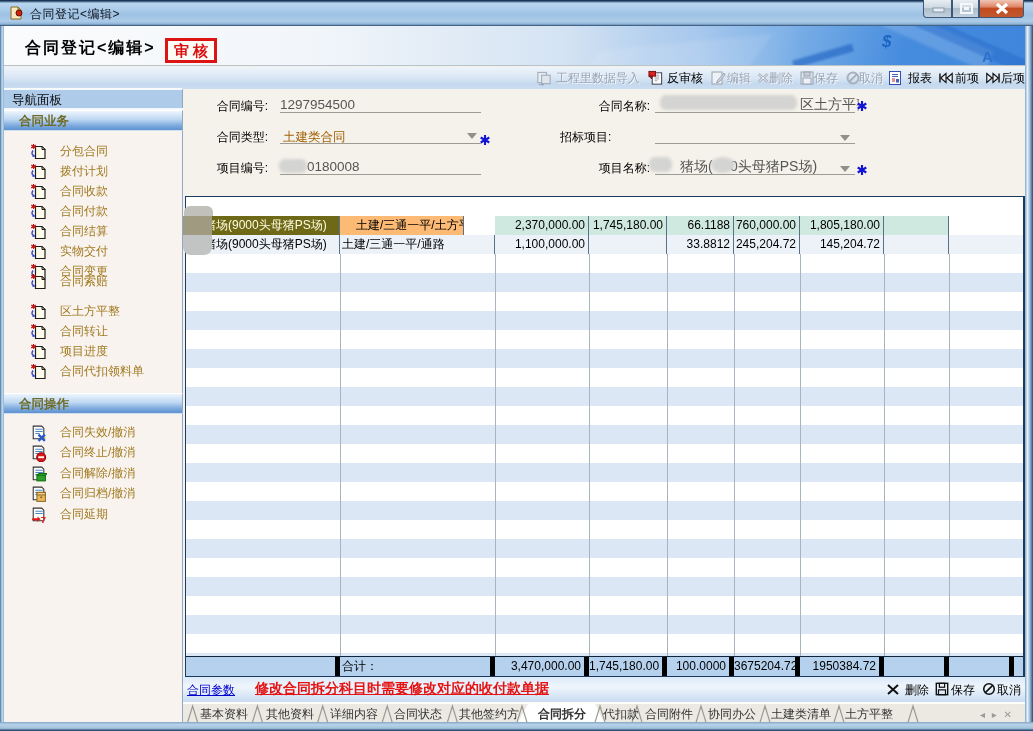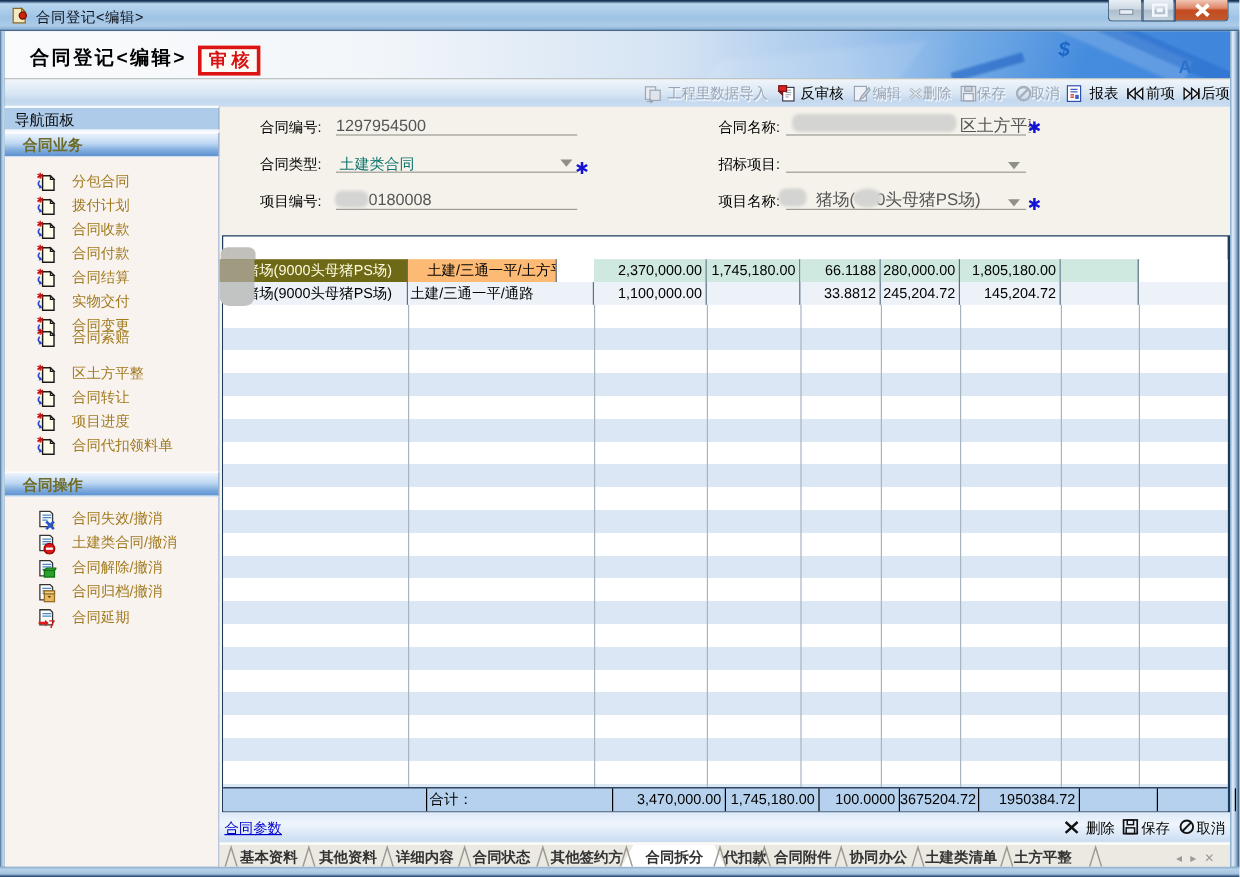--- a/index.html
+++ b/index.html
@@ -73,32 +73,32 @@
 .ghead { position:absolute; left:0; top:0; height:19px; width:837px; background:linear-gradient(180deg,#d5e5f5 0,#bcd4ec 55%,#9ec2e6 100%); border-bottom:1px solid #1c3a5c; }
 .ghc { position:absolute; top:0; height:18px; line-height:18px; text-align:center; border-right:1px solid #2c4a6e; font-size:12px; }
 .ghc.red { color:#e01818; }
 .stripes { position:absolute; left:0; top:57px; width:837px; height:402px;
   background:repeating-linear-gradient(180deg,#ffffff 0,#ffffff 19px,#dbe7f5 19px,#dbe7f5 38px); }
 .vline { position:absolute; top:19px; width:1px; height:440px; background:#a8b4be; }
 .grow { position:absolute; left:0; width:837px; height:19px; }
 .gc { position:absolute; top:0; height:19px; line-height:19px; border-right:1px solid #5a7086; font-size:12px; white-space:nowrap; overflow:hidden; }
 .gc.num { text-align:right; padding-right:3px; }
 #totrow { position:absolute; left:0; top:459px; width:837px; height:20px; background:#b5d1ed; border-top:1px solid #10243c; }
-#totrow .gc { height:19px; line-height:19px; border-right:1px solid #000000;margin-left:16px; }
+#totrow .gc { height:19px; line-height:19px; border-right:5px solid #000000; }
 
 
 #footer { left:183px; top:677px; width:842px; height:25px;
   background:linear-gradient(180deg,#ddeafa 0,#eff5fc 40%,#c9dcf2 100%); }
 #footer .link1 { position:absolute; left:4px; top:5px; color:#0000cc; text-decoration:underline; }
 #footer .link2 { position:absolute; left:72px; top:3px; color:#e41414; text-decoration:underline; font-weight:bold; font-size:14px; }
 #footer .fbtn { position:absolute; top:5px; color:#000; }
 
 
 #tabs { left:183px; top:702px; width:842px; height:20px; background:#ebe9e2; border-top:2px solid #fcfcfa; overflow:hidden; }
-.tab { position:absolute; top:0; height:20px; line-height:20px; color:#333; font-size:12px;font-weight:bold; }
+.tab { position:absolute; top:0; height:20px; line-height:20px; color:#333; font-size:12px; }
 .tab.sel { font-weight:bold; }
 .tnav { position:absolute; top:5px; color:#9a9a96; font-size:10px; letter-spacing:2px; }
 </style>
 </head>
 <body>
 
 <div class="abs" id="titlebar"></div>
 <div class="abs" id="frame-left"></div>
 <div class="abs" id="frame-right"></div>
 <div class="abs" id="frame-bottom"></div>
@@ -325,21 +325,21 @@
     </svg>
     <span class="txt">合同失效/撤消</span>
   </div>
 <div class="navitem" style="top:442px">
     <svg width="18" height="18" viewBox="0 0 17 17">
       <path d="M4 2 h8 l2 2 v10 H4 z" fill="#fdfdfa" stroke="#333"></path>
       <path d="M6 5 h7 M6 7 h7 M6 9 h4" stroke="#4a86c8" stroke-width="1"></path>
       <circle cx="11.5" cy="12.5" r="4.2" fill="#d81818" stroke="#900"></circle>
       <rect x="8.8" y="11.6" width="5.4" height="1.8" fill="#fff"></rect>
     </svg>
-    <span class="txt">土建类合同/撤消</span>
+    <span class="txt">合同终止/撤消</span>
   </div>
 <div class="navitem" style="top:463px">
     <svg width="18" height="18" viewBox="0 0 17 17">
       <path d="M4 2 h8 l2 2 v10 H4 z" fill="#fdfdfa" stroke="#333"></path>
       <path d="M6 5 h7 M6 7 h7 M6 9 h4" stroke="#4a86c8" stroke-width="1"></path>
       <rect x="7.5" y="9.5" width="8" height="5.5" fill="#2ca02c" stroke="#107010"></rect>
       <path d="M7.5 9.5 l2-1.5 h8 l-2 1.5z" fill="#49c049" stroke="#107010"></path>
     </svg>
     <span class="txt">合同解除/撤消</span>
   </div>
@@ -363,41 +363,41 @@
     <span class="txt">合同延期</span>
   </div>
 
 <div class="abs" id="mainbg"></div>
 
 <div class="flabel" style="left:180px;top:98px;width:88px;text-align:right">合同编号:</div>
 <div class="fval" style="left:280px;top:97px;font-size:13.5px;color:#555">1297954500</div>
 <div class="fline" style="left:280px;top:112px;width:201px"></div>
 
 <div class="flabel" style="left:180px;top:129px;width:88px;text-align:right">合同类型:</div>
-<div class="fval" style="left:283px;top:129px;font-size:12.5px;color:#0f766e">土建类合同</div>
+<div class="fval" style="left:283px;top:129px;font-size:12.5px;color:#a16207">土建类合同</div>
 <div class="fline" style="left:280px;top:143px;width:201px"></div>
 <div class="drop" style="left:467px;top:133px"></div>
 <svg class="abs" style="left:480px;top:135px" width="10" height="10" viewBox="0 0 10 10">
     <path d="M5 0 V10 M0.7 2.5 L9.3 7.5 M9.3 2.5 L0.7 7.5" stroke="#1313d6" stroke-width="2.1"></path>
   </svg>
 
 <div class="flabel" style="left:180px;top:160px;width:88px;text-align:right">项目编号:</div>
 <div class="fval" style="left:307px;top:159px;font-size:13.5px;color:#555">0180008</div>
 <div class="blur" style="left:279px;top:159px;width:28px;height:14px"></div>
 <div class="fline" style="left:280px;top:174px;width:201px"></div>
 
 <div class="flabel" style="left:560px;top:98px;width:90px;text-align:right">合同名称:</div>
 <div class="fval" style="left:800px;top:96px;font-size:14px;color:#555;width:59px;overflow:hidden;white-space:nowrap">区土方平整</div>
 <div class="blur" style="left:660px;top:95px;width:137px;height:15px"></div>
 <div class="fline" style="left:655px;top:112px;width:200px"></div>
 <svg class="abs" style="left:857px;top:101px" width="10" height="10" viewBox="0 0 10 10">
     <path d="M5 0 V10 M0.7 2.5 L9.3 7.5 M9.3 2.5 L0.7 7.5" stroke="#1313d6" stroke-width="2.1"></path>
   </svg>
 
-<div class="flabel" style="left:560px;top:129px;width:90px;text-align:right">招标项目:</div>
+<div class="flabel" style="left:560px;top:129px;width:90px;text-align:left">招标项目:</div>
 <div class="fline" style="left:655px;top:143px;width:200px"></div>
 <div class="drop" style="left:840px;top:135px"></div>
 
 <div class="flabel" style="left:560px;top:160px;width:90px;text-align:right">项目名称:</div>
 <div class="fval" style="left:680px;top:158px;font-size:14px;color:#555">猪场(</div>
 <div class="fval" style="left:730px;top:158px;font-size:14px;color:#555">0头母猪PS场)</div>
 <div class="blur" style="left:649px;top:157px;width:23px;height:15px"></div>
 <div class="blur" style="left:711px;top:157px;width:24px;height:16px;border-radius:50%"></div>
 <div class="fline" style="left:655px;top:174px;width:200px"></div>
 <div class="drop" style="left:840px;top:166px"></div>
@@ -415,21 +415,21 @@
   <div class="vline" style="left:614px"></div>
   <div class="vline" style="left:698px"></div>
   <div class="vline" style="left:763px"></div>
 
   <div class="grow" style="top:19px;background:#fff">
     <div class="gc" style="left:0;width:154px;background:#6e6916;color:#fffce2;padding-left:18px">猪场(9000头母猪PS场)</div>
     <div class="gc" style="left:154px;width:124px;background:#fdba74;padding-left:16px">土建/三通一平/土方平整</div>
     <div class="gc num" style="left:309px;width:94px;background:#cfe9e0">2,370,000.00</div>
     <div class="gc num" style="left:403px;width:78px;background:#cfe9e0">1,745,180.00</div>
     <div class="gc num" style="left:481px;width:67px;background:#cfe9e0">66.1188</div>
-    <div class="gc num" style="left:548px;width:66px;background:#cfe9e0">280,000.00</div>
+    <div class="gc num" style="left:548px;width:66px;background:#cfe9e0">760,000.00</div>
     <div class="gc num" style="left:614px;width:84px;background:#cfe9e0">1,805,180.00</div>
     <div class="gc" style="left:698px;width:65px;background:#cfe9e0"></div>
     <div class="gc" style="left:763px;width:74px;border-right:none"></div>
   </div>
   <div class="grow" style="top:38px;background:#edf2f9">
     <div class="gc" style="left:0;width:154px;padding-left:18px">猪场(9000头母猪PS场)</div>
     <div class="gc" style="left:154px;width:155px;padding-left:2px">土建/三通一平/通路</div>
     <div class="gc num" style="left:309px;width:94px">1,100,000.00</div>
     <div class="gc num" style="left:403px;width:78px"></div>
     <div class="gc num" style="left:481px;width:67px">33.8812</div>
@@ -450,20 +450,21 @@
     <div class="gc" style="left:698px;width:65px"></div>
     <div class="gc" style="left:763px;width:65px"></div>
   </div>
 </div>
 <div class="abs" style="left:184px;top:206px;width:29px;height:10px;background:#c2c0ba;border-radius:6px 6px 0 0;filter:blur(.6px)"></div>
 <div class="abs" style="left:183px;top:216px;width:29px;height:19px;background:#a09a80;filter:blur(.6px)"></div>
 <div class="abs" style="left:183px;top:235px;width:29px;height:20px;background:#c2c4c4;border-radius:0 0 8px 8px;filter:blur(.6px)"></div>
 
 <div class="abs" id="footer">
   <span class="link1">合同参数</span>
+  <span class="link2">修改合同拆分科目时需要修改对应的收付款单据</span>
   <svg class="abs" style="left:703px;top:6px" width="14" height="13" viewBox="0 0 14 13">
       <path d="M2 2 L12 11 M12 2 L2 11" stroke="#111" stroke-width="2"></path>
     </svg>
   <span class="fbtn" style="left:722px">删除</span>
   <svg class="abs" style="left:752px;top:5px" width="14" height="14" viewBox="0 0 16 16">
       <rect x="1.5" y="1.5" width="13" height="13" fill="none" stroke="#111" stroke-width="1.6"></rect>
       <rect x="5" y="1.5" width="6" height="4.5" fill="none" stroke="#111" stroke-width="1.4"></rect>
       <rect x="4" y="9" width="8" height="5.5" fill="none" stroke="#111" stroke-width="1.4"></rect>
     </svg>
   <span class="fbtn" style="left:768px">保存</span>

